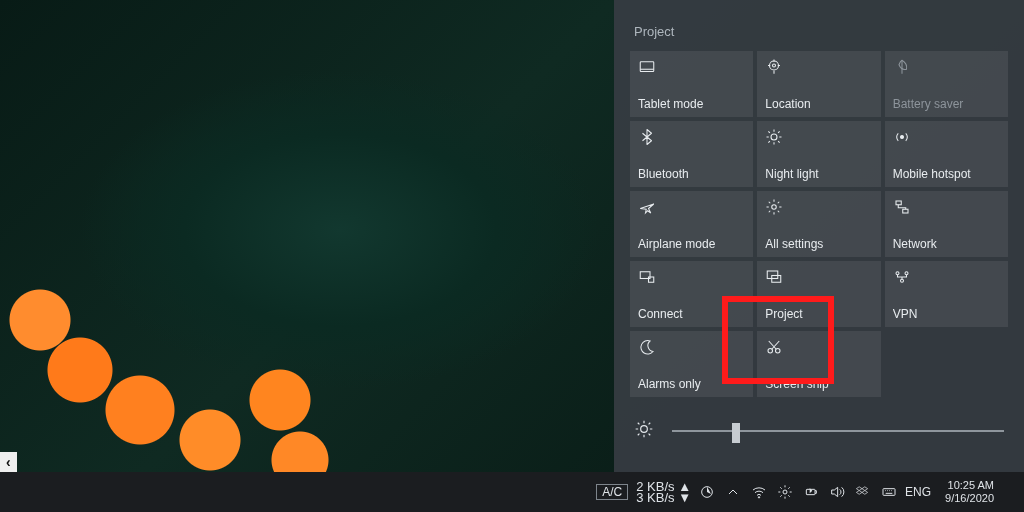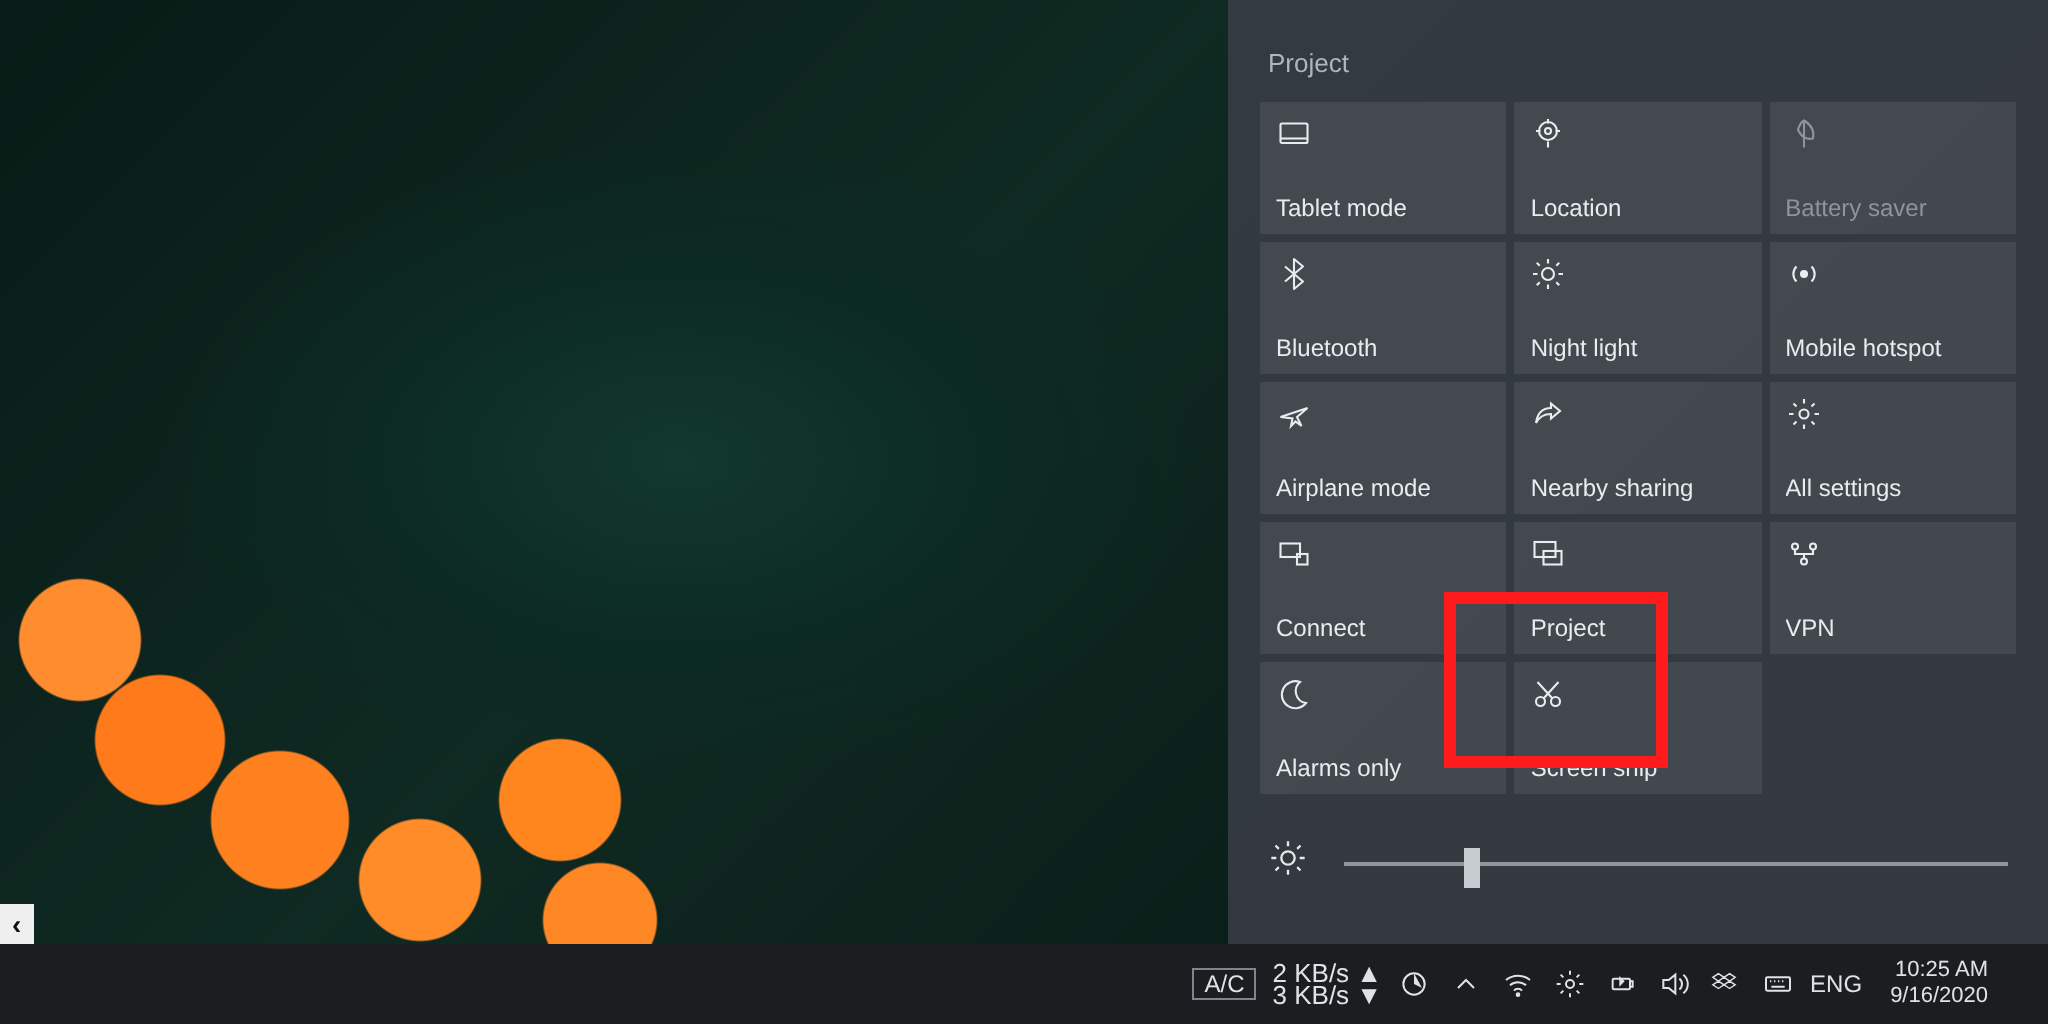--- a/index.html
+++ b/index.html
@@ -153,33 +153,35 @@
         <span class="ico">
           <svg viewBox="0 0 24 24">
             <path d="M3 14l18-6-7 6 3 6-4-3-3 3 1-5z"></path>
           </svg>
         </span>
         <span class="lbl">Airplane mode</span>
       </div>
       <div class="tile">
         <span class="ico">
           <svg viewBox="0 0 24 24">
-            <path d="M14 5l6 5-6 5v-3c-5 0-8 2-10 6 1-7 5-10 10-10V5z"></path>
-          </svg>
-        </span>
-        <span class="lbl">Nearby sharing</span>
-      </div>
-      <div class="tile">
-        <span class="ico">
-          <svg viewBox="0 0 24 24">
             <circle cx="12" cy="12" r="3"></circle>
             <path d="M12 2v3M12 19v3M2 12h3M19 12h3M5 5l2 2M17 17l2 2M5 19l2-2M17 7l2-2"></path>
           </svg>
         </span>
         <span class="lbl">All settings</span>
+      </div>
+      <div class="tile">
+        <span class="ico">
+          <svg viewBox="0 0 24 24">
+            <rect x="4" y="4" width="7" height="5"></rect>
+            <rect x="13" y="15" width="7" height="5"></rect>
+            <path d="M7 9v4h10v2"></path>
+          </svg>
+        </span>
+        <span class="lbl">Network</span>
       </div>
       <div class="tile">
         <span class="ico">
           <svg viewBox="0 0 24 24">
             <rect x="3" y="5" width="13" height="9"></rect>
             <rect x="14" y="12" width="7" height="7"></rect>
           </svg>
         </span>
         <span class="lbl">Connect</span>
       </div>

